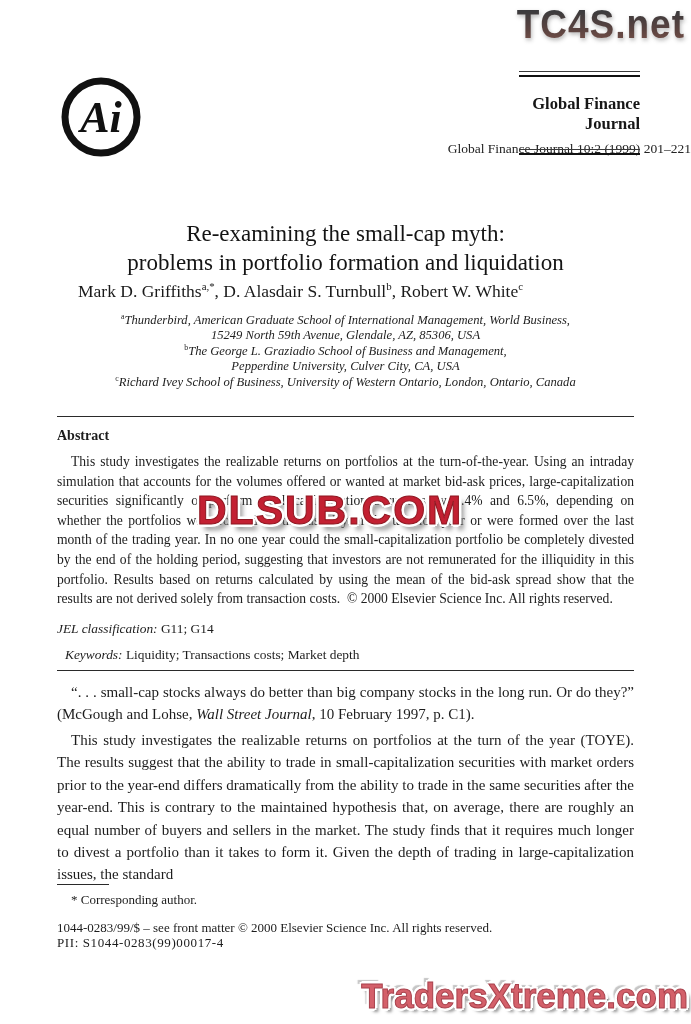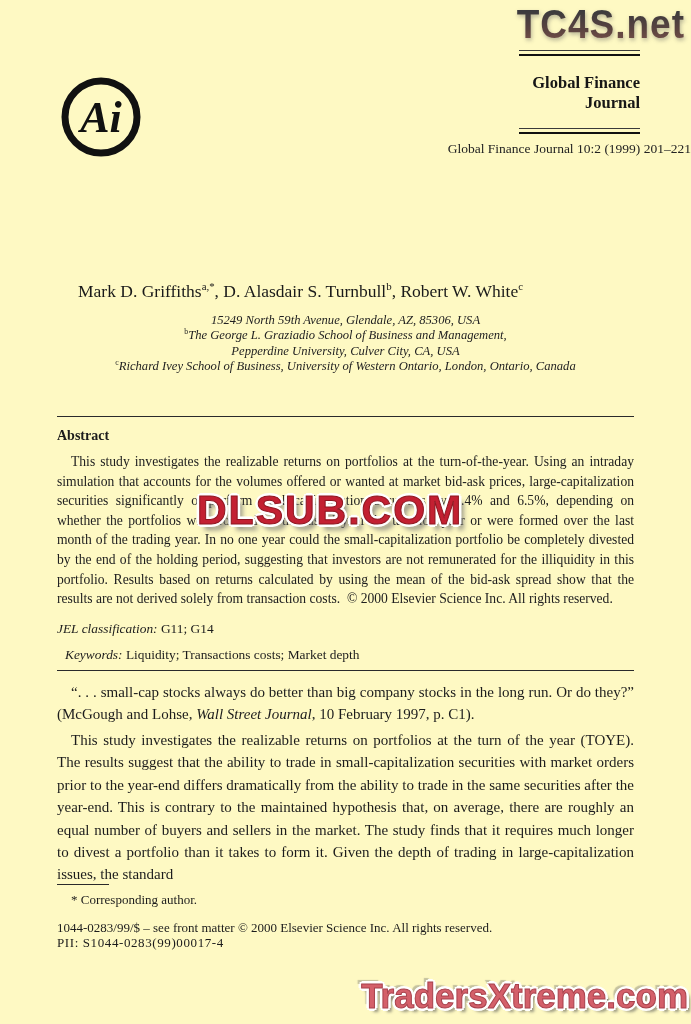--- a/index.html
+++ b/index.html
@@ -1,19 +1,19 @@
 <!DOCTYPE html>
 <html><head>
 <meta charset="utf-8">
 <style>
   html,body{margin:0;padding:0;background:#888;}
   .page{
     position:relative;
     width:691px;height:1024px;
-    background:#fef9c3;
+    background:#ffffff;
     margin:0 auto;
     overflow:hidden;
     font-family:"Liberation Serif", serif;
     color:#1c1c1c;
   }
   
   .wm-top{
     position:absolute;top:2px;right:6px;
     font-family:"Liberation Sans", sans-serif;
     font-weight:700;font-size:37px;letter-spacing:1px;
@@ -43,21 +43,21 @@
       -2px -2px 0 #fff, 2px -2px 0 #fff, -2px 2px 0 #fff, 2px 2px 0 #fff,
       -3px 0 0 #fff, 3px 0 0 #fff, 0 -3px 0 #fff, 0 3px 0 #fff,
       -4px -4px 1px rgba(90,90,90,.35), 4px 4px 3px rgba(80,80,80,.6);
   }
   
   .logo{position:absolute;left:58px;top:74px;}
   .citation{
     position:absolute;left:0;top:141px;width:691px;
     text-align:right;font-size:13.5px;color:#222;
   }
-  .journal-block{position:absolute;left:519px;top:50px;width:121px;}
+  .journal-block{position:absolute;left:519px;top:71px;width:121px;}
   .rule-double{height:3px;border-top:1.5px solid #3a3a3a;border-bottom:2.5px solid #111;}
   .journal-name{
     text-align:right;font-weight:700;font-size:16.5px;line-height:1.2;
     margin:17px 0 15px 0;color:#161616;
   }
   
   .title{
     position:absolute;left:0;top:219px;width:691px;text-align:center;
     font-size:23px;line-height:1.27;color:#141414;
   }
@@ -116,24 +116,29 @@
 
   <div class="journal-block">
     <div class="rule-double"></div>
     <div class="journal-name">
       <div>Global Finance</div>
       <div>Journal</div>
     </div>
     <div class="rule-double"></div>
   </div>
 
+  <div class="title">
+    <div>Re-examining the small-cap myth:</div>
+    <div>problems in portfolio formation and liquidation</div>
+  </div>
 
   <div class="authors"><span>Mark D. Griffiths</span><sup>a,*</sup><span>, D. Alasdair S. Turnbull</span><sup>b</sup><span>, Robert W. White</span><sup>c</sup></div>
 
   <div class="affiliations">
+    <div><sup>a</sup><span class="it">Thunderbird, American Graduate School of International Management, World Business,</span></div>
     <div><span class="it">15249 North 59th Avenue, Glendale, AZ, 85306, USA</span></div>
     <div><sup>b</sup><span class="it">The George L. Graziadio School of Business and Management,</span></div>
     <div><span class="it">Pepperdine University, Culver City, CA, USA</span></div>
     <div><sup>c</sup><span class="it">Richard Ivey School of Business, University of Western Ontario, London, Ontario, Canada</span></div>
   </div>
 
   <div class="rule-full abs-rule-top"></div>
 
   <div class="abs-heading">Abstract</div>
 

